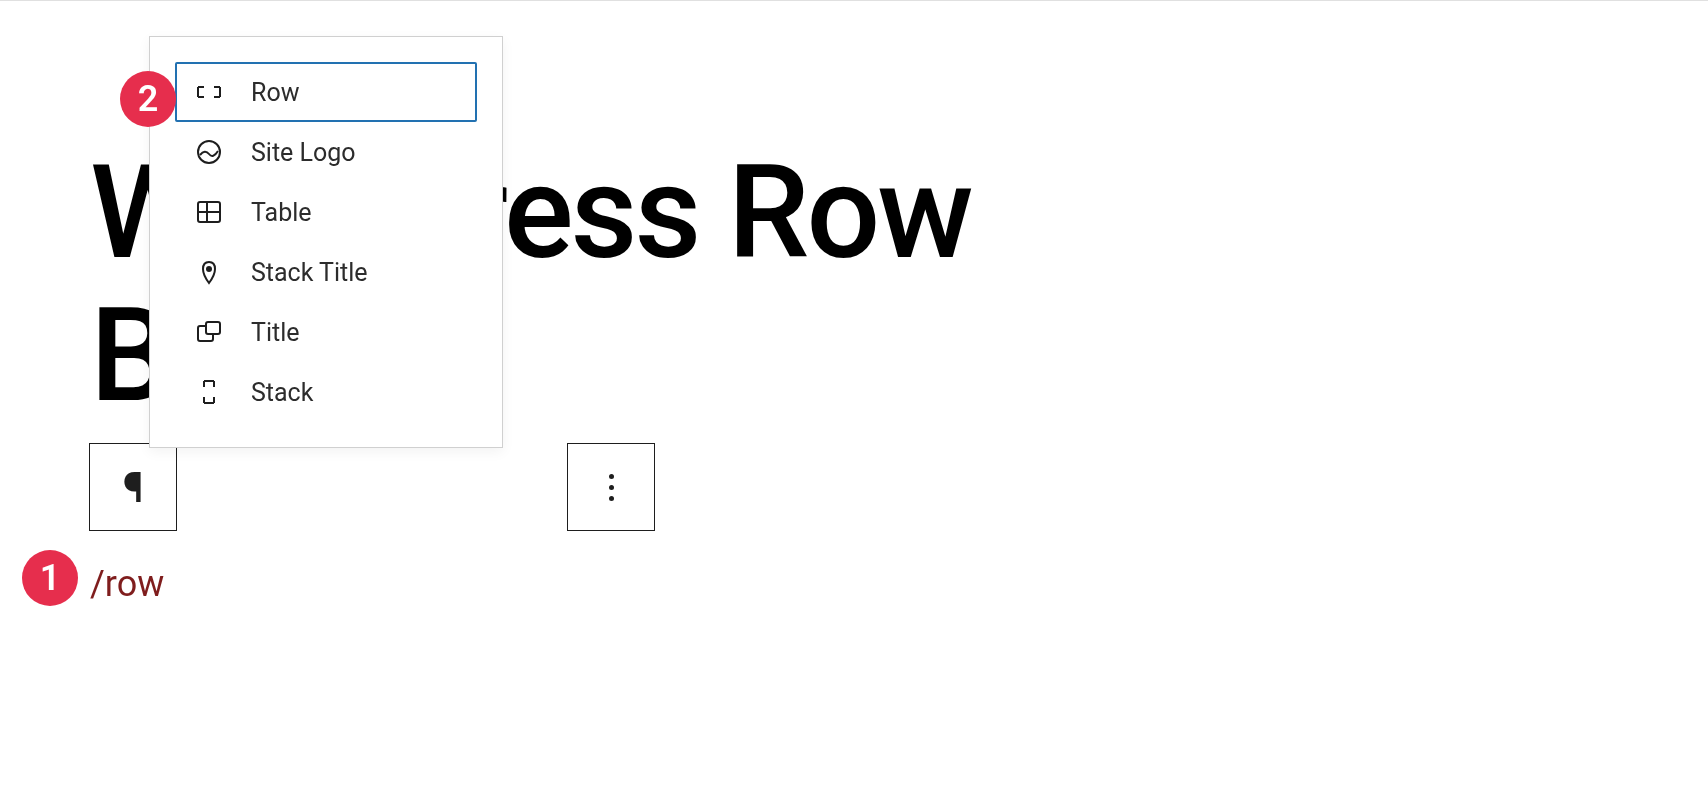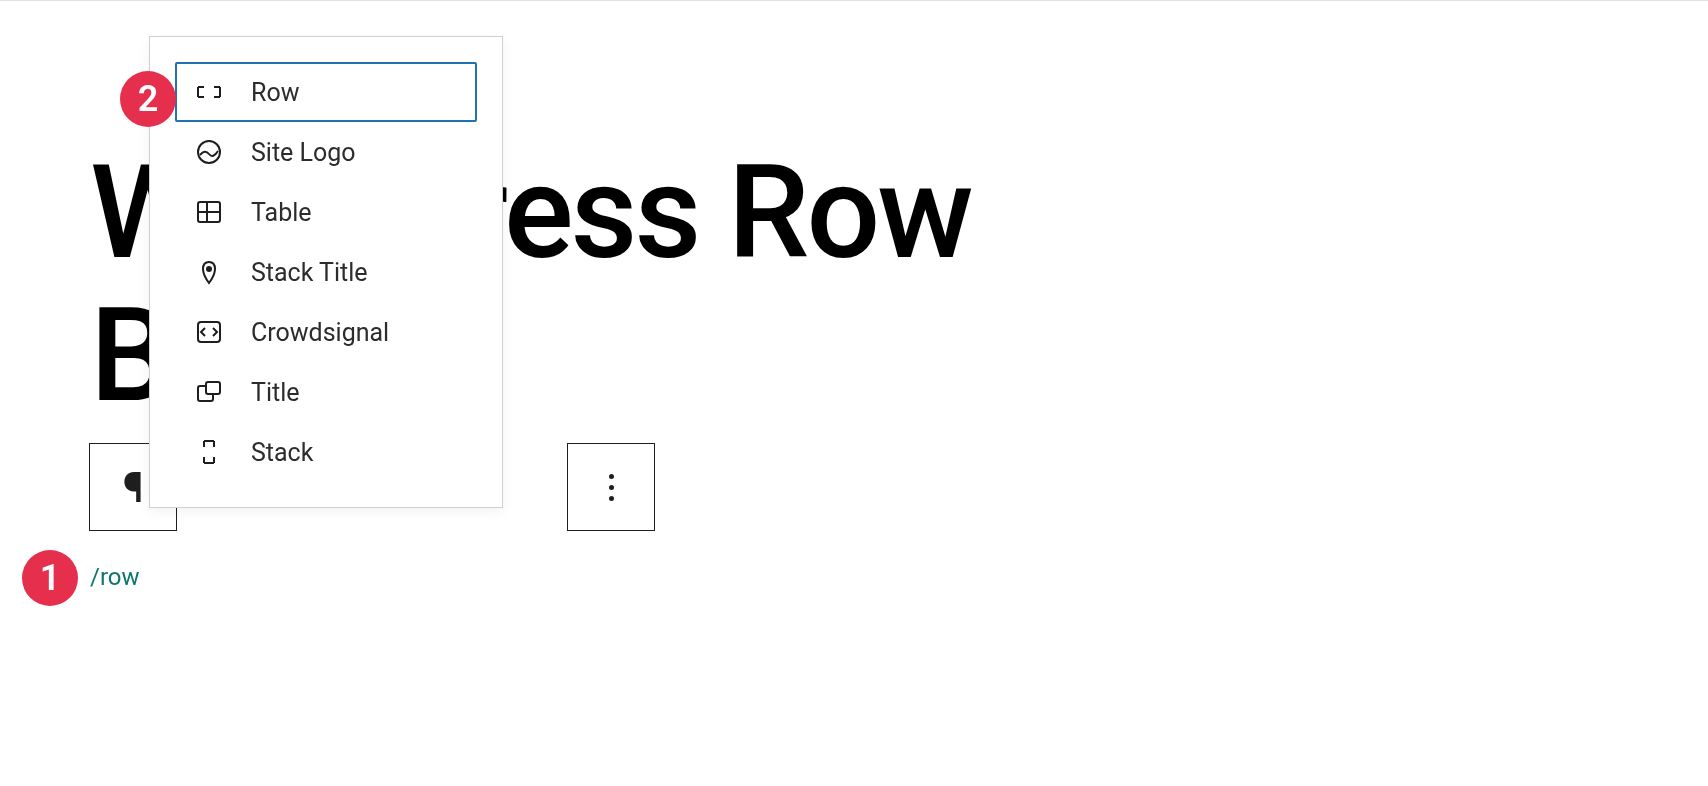--- a/index.html
+++ b/index.html
@@ -68,22 +68,22 @@
     .more-dots span {
       width: 5px;
       height: 5px;
       background: #1e1e1e;
       border-radius: 50%;
     }
     .slash-command {
       position: absolute;
       left: 90px;
       top: 562px;
-      font-size: 24px;
-      color: #0f766e;
+      font-size: 36px;
+      color: #7f1d1d;
     }
     .popover {
       position: absolute;
       left: 149px;
       top: 35px;
       width: 354px;
       background: #fff;
       border: 1px solid #d0d0d0;
       box-shadow: 0 4px 12px rgba(0,0,0,0.05);
       padding: 25px;
@@ -202,29 +202,20 @@
   <div class="popover-item">
     <div class="icon-wrap">
       <svg width="30" height="30" viewBox="0 0 30 30">
         <path d="M15 5 C10 5 9 9 9 12 C9 18 15 26 15 26 C15 26 21 18 21 12 C21 9 20 5 15 5 Z"></path>
         <circle cx="15" cy="12" r="3" fill="#1e1e1e" stroke="none"></circle>
       </svg>
     </div>
     <span>Stack Title</span>
   </div>
 
-  <div class="popover-item">
-    <div class="icon-wrap">
-      <svg width="30" height="30" viewBox="0 0 30 30">
-        <rect x="4" y="5" width="22" height="20" rx="3"></rect>
-        <path d="M11 11 L7 15 L11 19 M19 11 L23 15 L19 19"></path>
-      </svg>
-    </div>
-    <span>Crowdsignal</span>
-  </div>
 
   <div class="popover-item">
     <div class="icon-wrap">
       <svg width="30" height="30" viewBox="0 0 30 30">
         <rect x="4" y="9" width="15" height="15" rx="2"></rect>
         <rect x="12" y="5" width="14" height="12" rx="2" fill="#fff"></rect>
       </svg>
     </div>
     <span>Title</span>
   </div>

